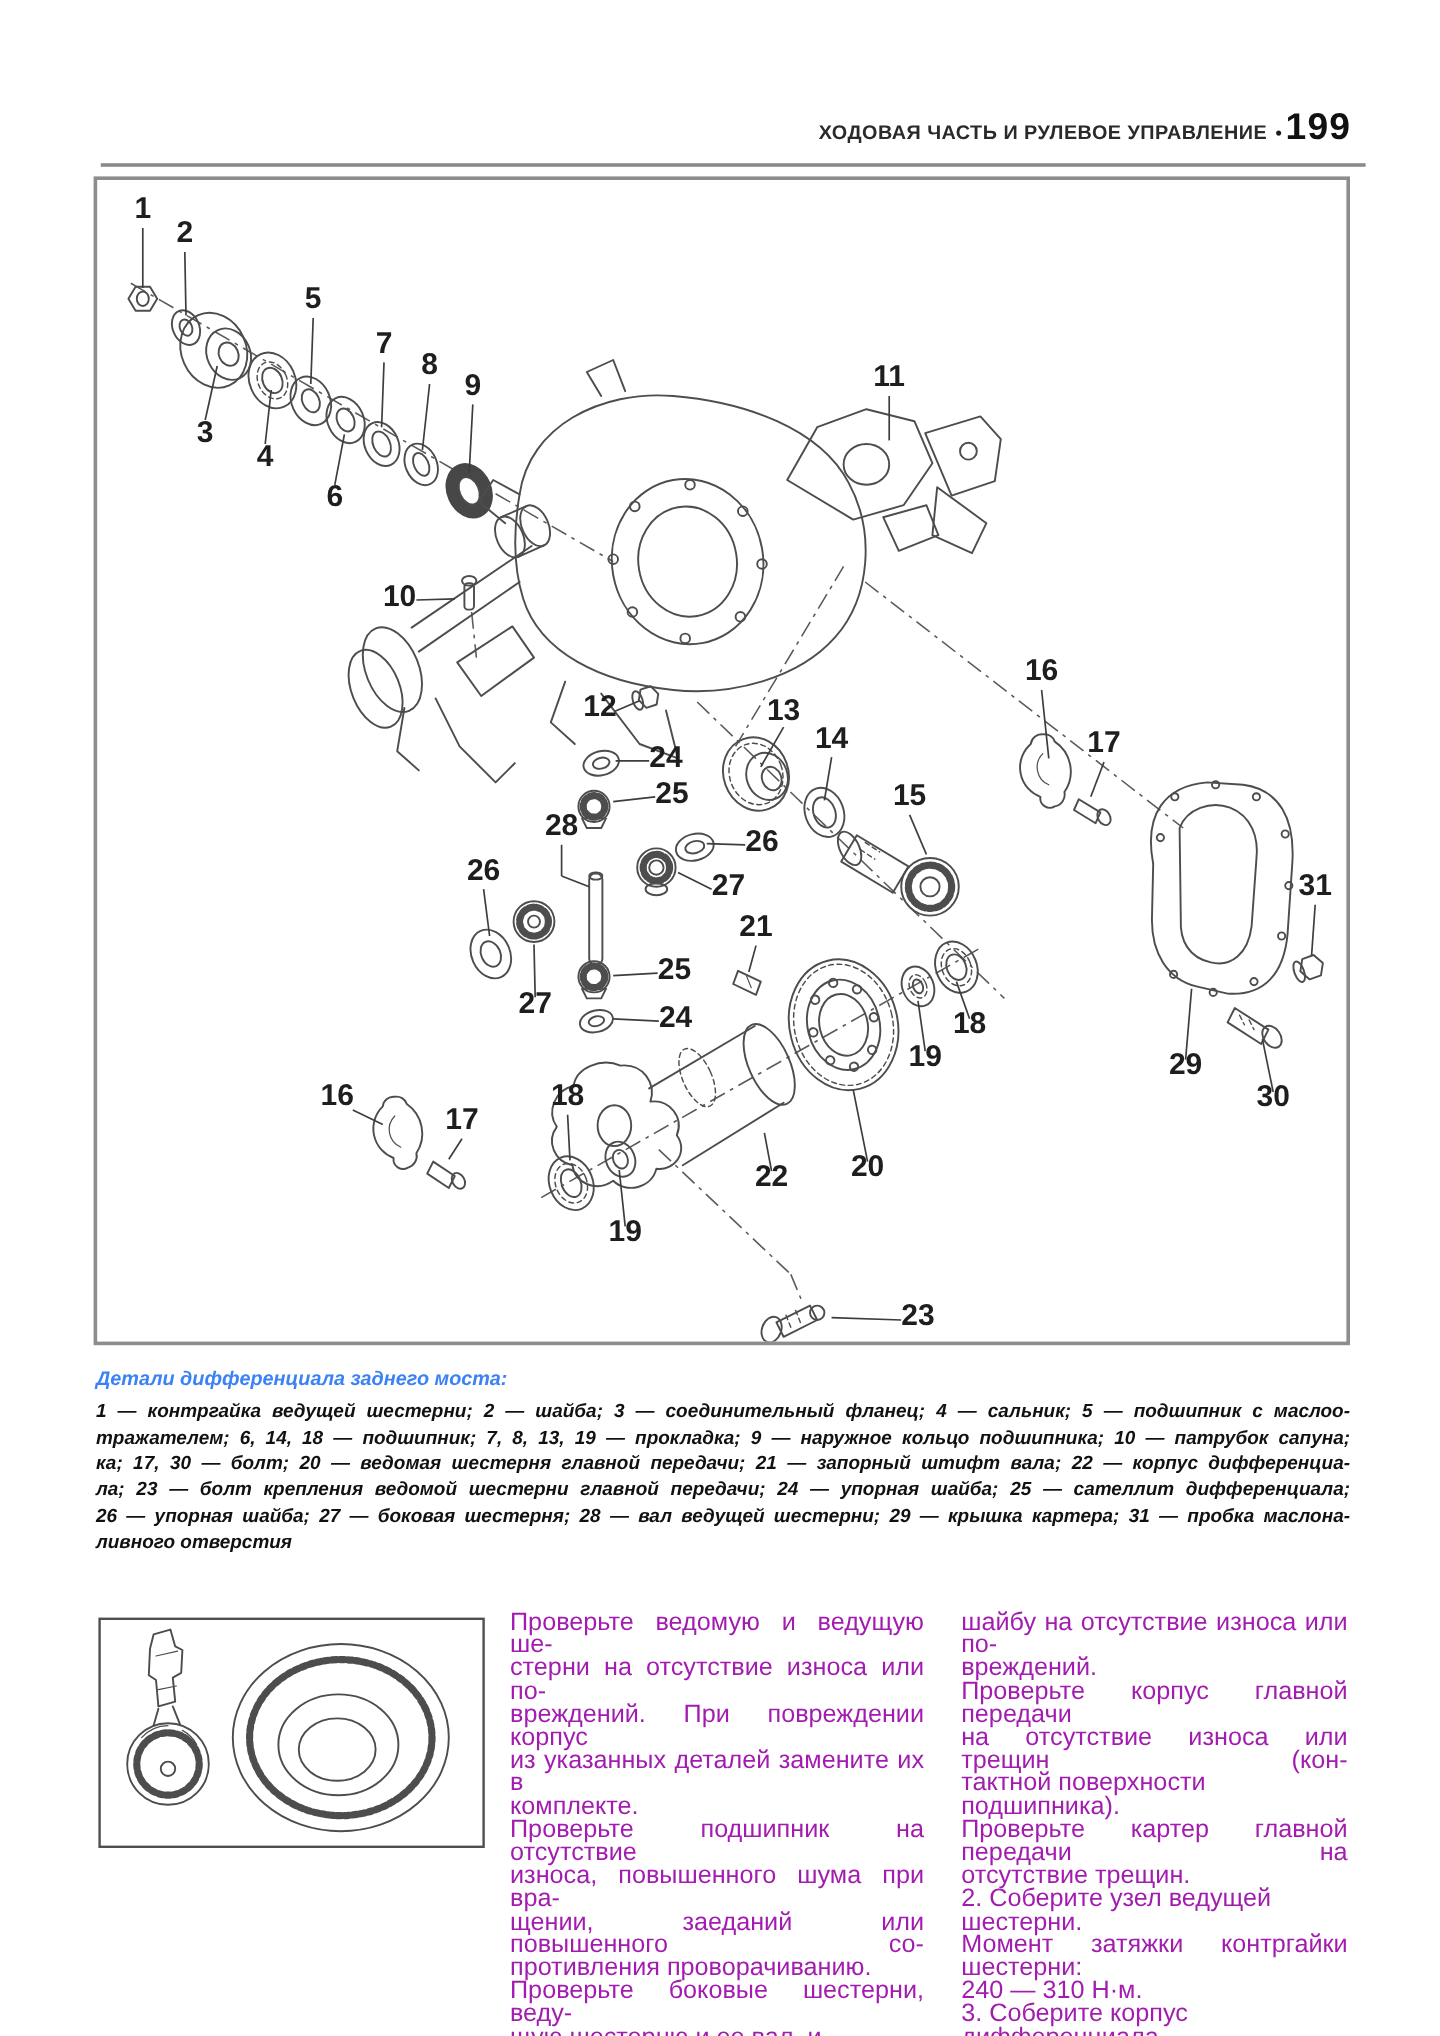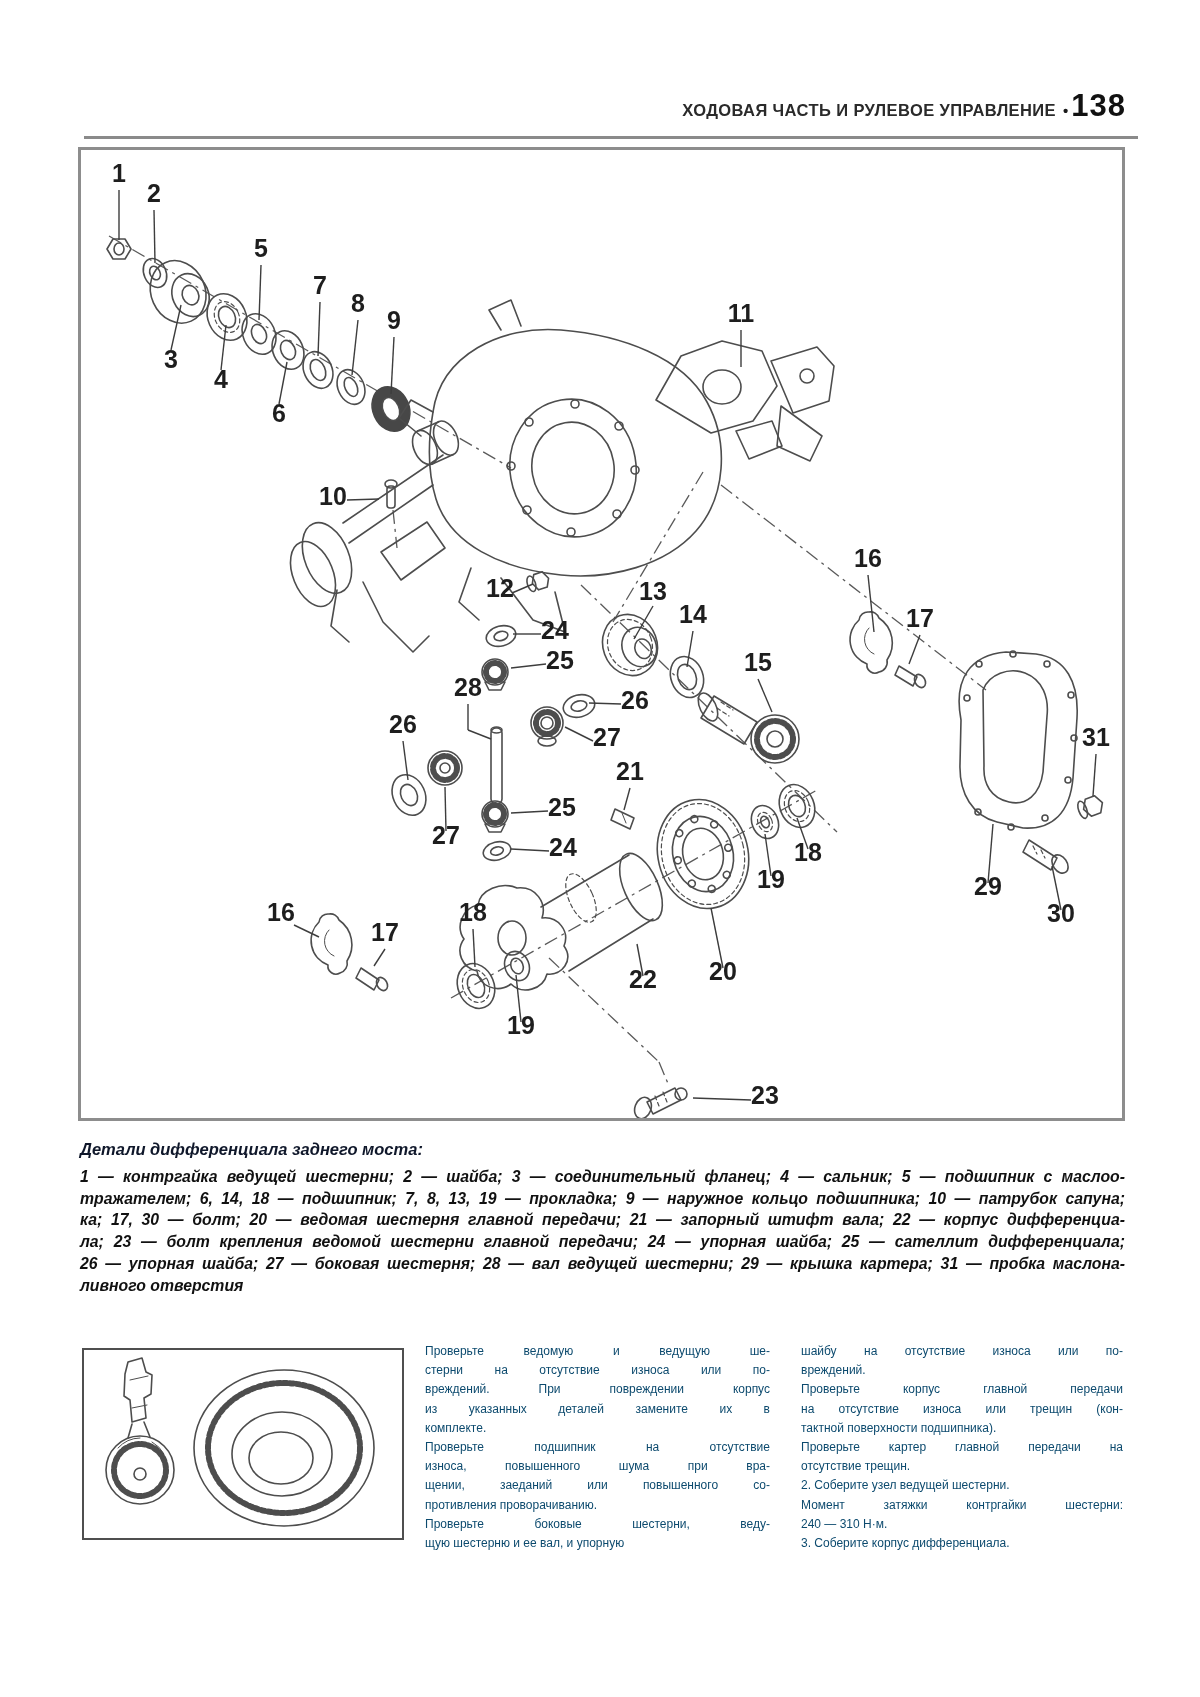--- a/index.html
+++ b/index.html
@@ -18,40 +18,40 @@
   .art .dark{fill:#474747;stroke:#474747;}
   .art .white{fill:#ffffff;stroke:#4d4d4d;}
   .art .mid{stroke-dasharray:4 3;stroke-width:1.2;}
   .art .teeth{stroke-dasharray:3.5 3;stroke-width:6;}
   .art .thin{stroke-width:1;}
   .axis{stroke:#5a5a5a;stroke-width:1.3;stroke-dasharray:14 5 3 5;fill:none;}
   .leader{stroke:#3d3d3d;stroke-width:1.4;fill:none;}
   .callout{font-family:"Liberation Sans",sans-serif;font-size:25px;font-weight:700;fill:#1e1e1e;stroke:none;text-anchor:middle;}
   
   .caption{position:absolute;left:80px;top:1138px;width:1045px;}
-  .cap-title{font:italic 700 16.5px/22px "Liberation Sans",sans-serif;color:#0f172a;margin-bottom:6px;}
+  .cap-title{font:italic 700 16.5px/22px "Liberation Sans",sans-serif;color:#3b82f6;margin-bottom:6px;}
   .caption .ln{font:italic 700 15.8px/21.7px "Liberation Sans",sans-serif;color:#111;}
   
   .gearbox{position:absolute;left:82px;top:1348px;width:318px;height:188px;border:2px solid #4f4f4f;background:#fff;}
   .gearbox svg{display:block;width:100%;height:100%;}
   .col{position:absolute;top:1342px;}
   .colL{left:425px;width:345px;}
   .colR{left:790px;width:322px;margin-left:11px;}
-  .col .ln{font-size:12px;line-height:19.2px;color:#0c4a6e;}
+  .col .ln{font-size:21px;line-height:19.2px;color:#a21caf;}
   .jl{text-align:justify;text-align-last:justify;}
 </style>
 </head>
 <body>
 
 <div class="page">
 
   <div class="header">
     <span class="htitle">ХОДОВАЯ ЧАСТЬ И РУЛЕВОЕ УПРАВЛЕНИЕ</span>
     <span class="hdot">•</span>
-    <span class="hnum">138</span>
+    <span class="hnum">199</span>
   </div>
   <div class="rule"></div>
 
   <div class="dbox">
     <svg id="dsvg" viewBox="0 0 1041 968">
       <g id="g-axes">
           <line x1="28" y1="86" x2="430" y2="318" class="axis"></line>
           <line x1="640" y1="335" x2="905" y2="540" class="axis"></line>
           <line x1="500" y1="435" x2="756" y2="682" class="axis"></line>
           <line x1="370" y1="848" x2="736" y2="640" class="axis"></line>

